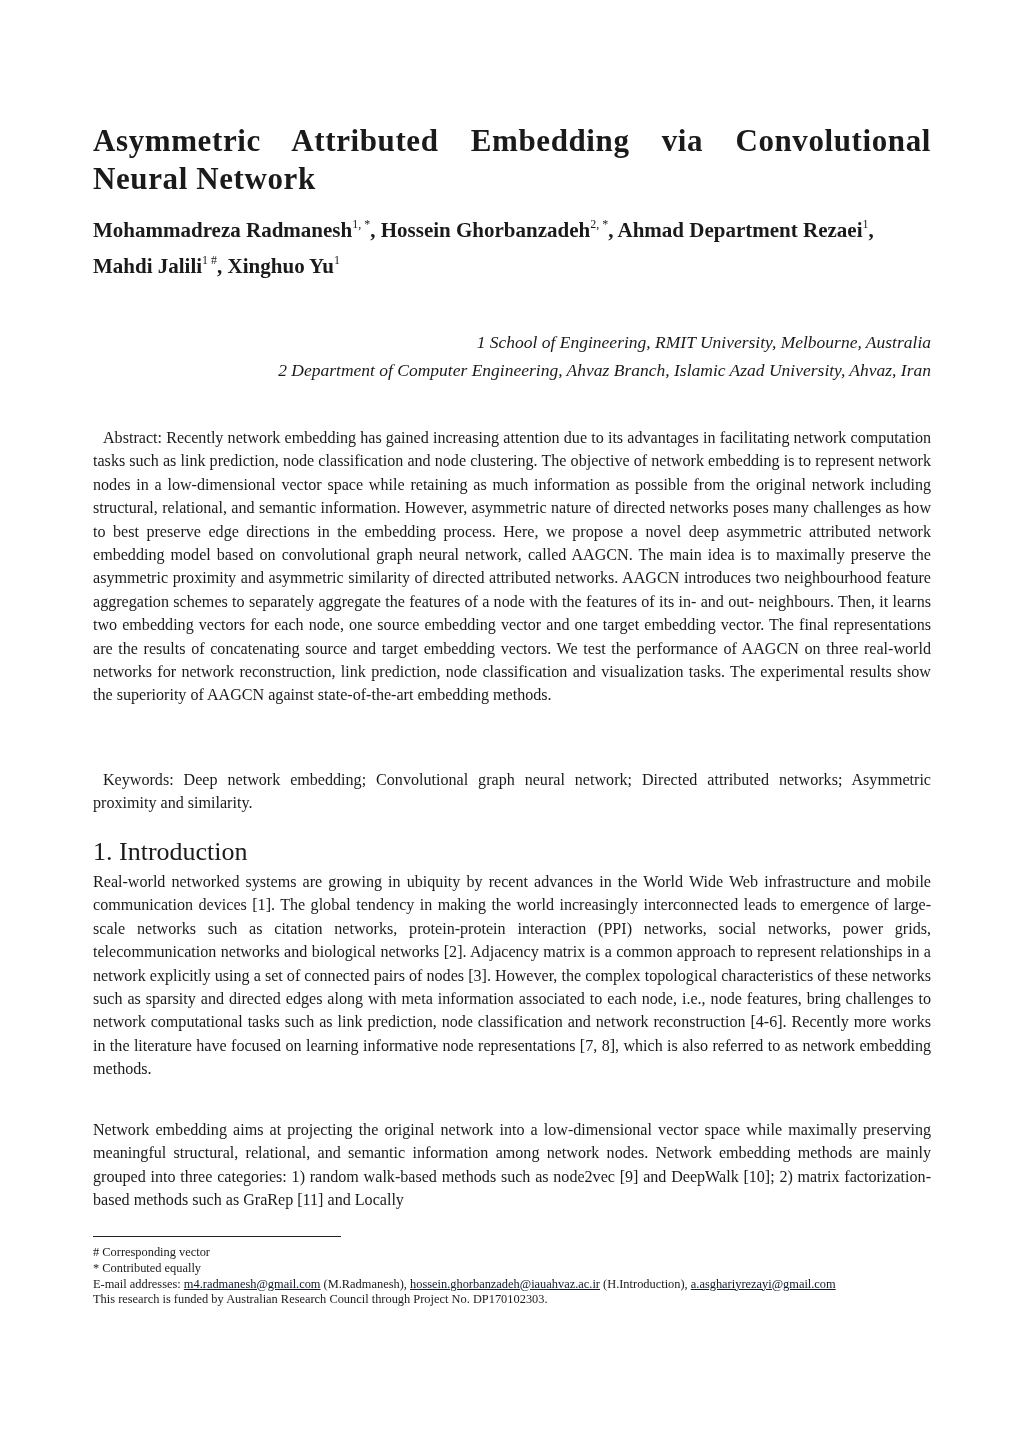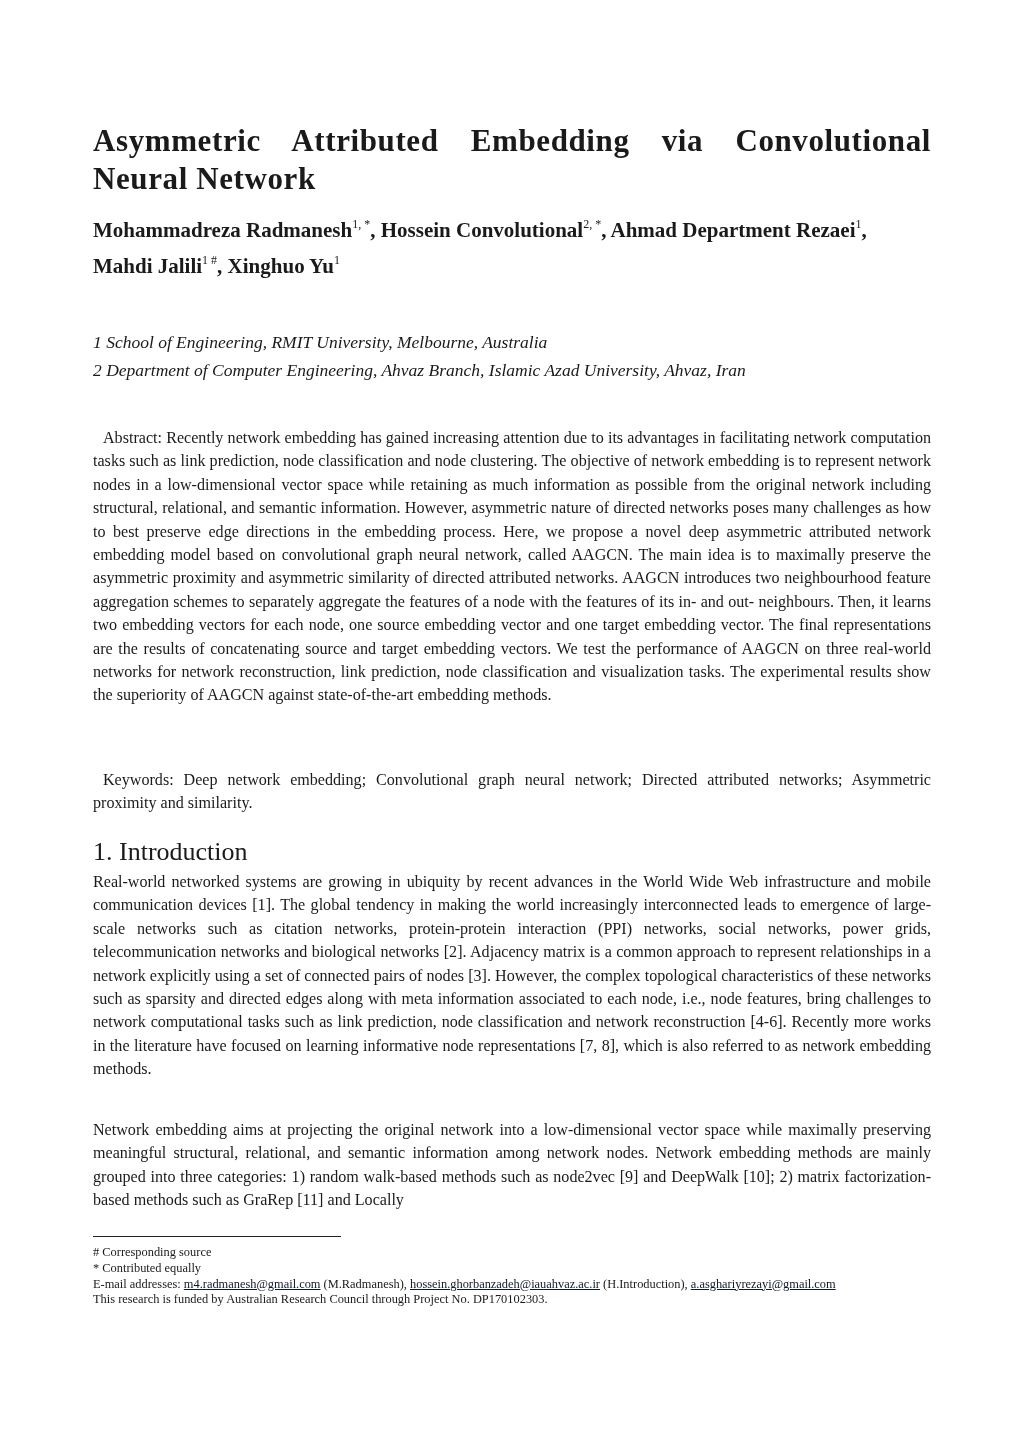--- a/index.html
+++ b/index.html
@@ -40,21 +40,21 @@
     }
     .authors sup { font-size: 12px; font-weight: normal; vertical-align: 9px; line-height: 0; }
     .affiliations {
       position: absolute;
       left: 0; top: 328px;
       width: 838px;
       font-style: italic;
       font-size: 17.5px;
       line-height: 28px;
     }
-    .affiliations div { white-space: nowrap; }
+    .affiliations div { white-space: nowrap; text-align: right; }
     .para {
       position: absolute;
       left: 0;
       width: 838px;
       font-size: 16.1px;
       line-height: 23.4px;
       text-align: justify;
       margin: 0;
     }
     .abstract { top: 426px; }
@@ -89,21 +89,21 @@
   </style>
 </head>
 <body>
 
 <div class="page">
 
   <h1 class="title">Asymmetric Attributed Embedding via Convolutional Neural Network</h1>
 
   <p class="authors">
     <span>Mohammadreza Radmanesh</span><sup>1, *</sup><span>, </span>
-    <span>Hossein Convolutional</span><sup>2, *</sup><span>, </span>
+    <span>Hossein Ghorbanzadeh</span><sup>2, *</sup><span>, </span>
     <span>Ahmad Department Rezaei</span><sup>1</sup><span>, </span>
     <span>Mahdi Jalili</span><sup>1 #</sup><span>, </span>
     <span>Xinghuo Yu</span><sup>1</sup>
   </p>
 
   <div class="affiliations">
     <div>1 School of Engineering, RMIT University, Melbourne, Australia</div>
     <div>2 Department of Computer Engineering, Ahvaz Branch, Islamic Azad University, Ahvaz, Iran</div>
   </div>
 
@@ -119,21 +119,21 @@
 
   <h2 class="section-heading">1. Introduction</h2>
 
   <p class="para intro-p1">Real-world networked systems are growing in ubiquity by recent advances in the World Wide Web infrastructure and mobile communication devices [1]. The global tendency in making the world increasingly interconnected leads to emergence of large-scale networks such as citation networks, protein-protein interaction (PPI) networks, social networks, power grids, telecommunication networks and biological networks [2]. Adjacency matrix is a common approach to represent relationships in a network explicitly using a set of connected pairs of nodes [3].  However, the complex topological characteristics of these networks such as sparsity and directed edges along with meta information associated to each node, i.e., node features, bring challenges to network computational tasks such as link prediction, node classification and network reconstruction [4-6].  Recently more works in the literature have focused on learning informative node representations [7, 8], which is also referred to as network embedding methods.</p>
 
   <p class="para intro-p2">Network embedding aims at projecting the original network into a low-dimensional vector space while maximally preserving meaningful structural, relational, and semantic information among network nodes. Network embedding methods are mainly grouped into three categories: 1) random walk-based methods such as node2vec [9] and DeepWalk [10]; 2) matrix factorization-based methods such as GraRep [11] and Locally</p>
 
   <div class="footnote-rule"></div>
 
   <div class="footnotes">
-    <div># Corresponding source</div>
+    <div># Corresponding vector</div>
     <div>* Contributed equally</div>
     <div>
       <span>E-mail addresses: </span><a>m4.radmanesh@gmail.com</a><span> (M.Radmanesh), </span><a>hossein.ghorbanzadeh@iauahvaz.ac.ir</a><span> (H.Introduction), </span><a>a.asghariyrezayi@gmail.com</a>
     </div>
     <div>This research is funded by Australian Research Council through Project No. DP170102303.</div>
   </div>
 
 </div>
 
 </body></html>

